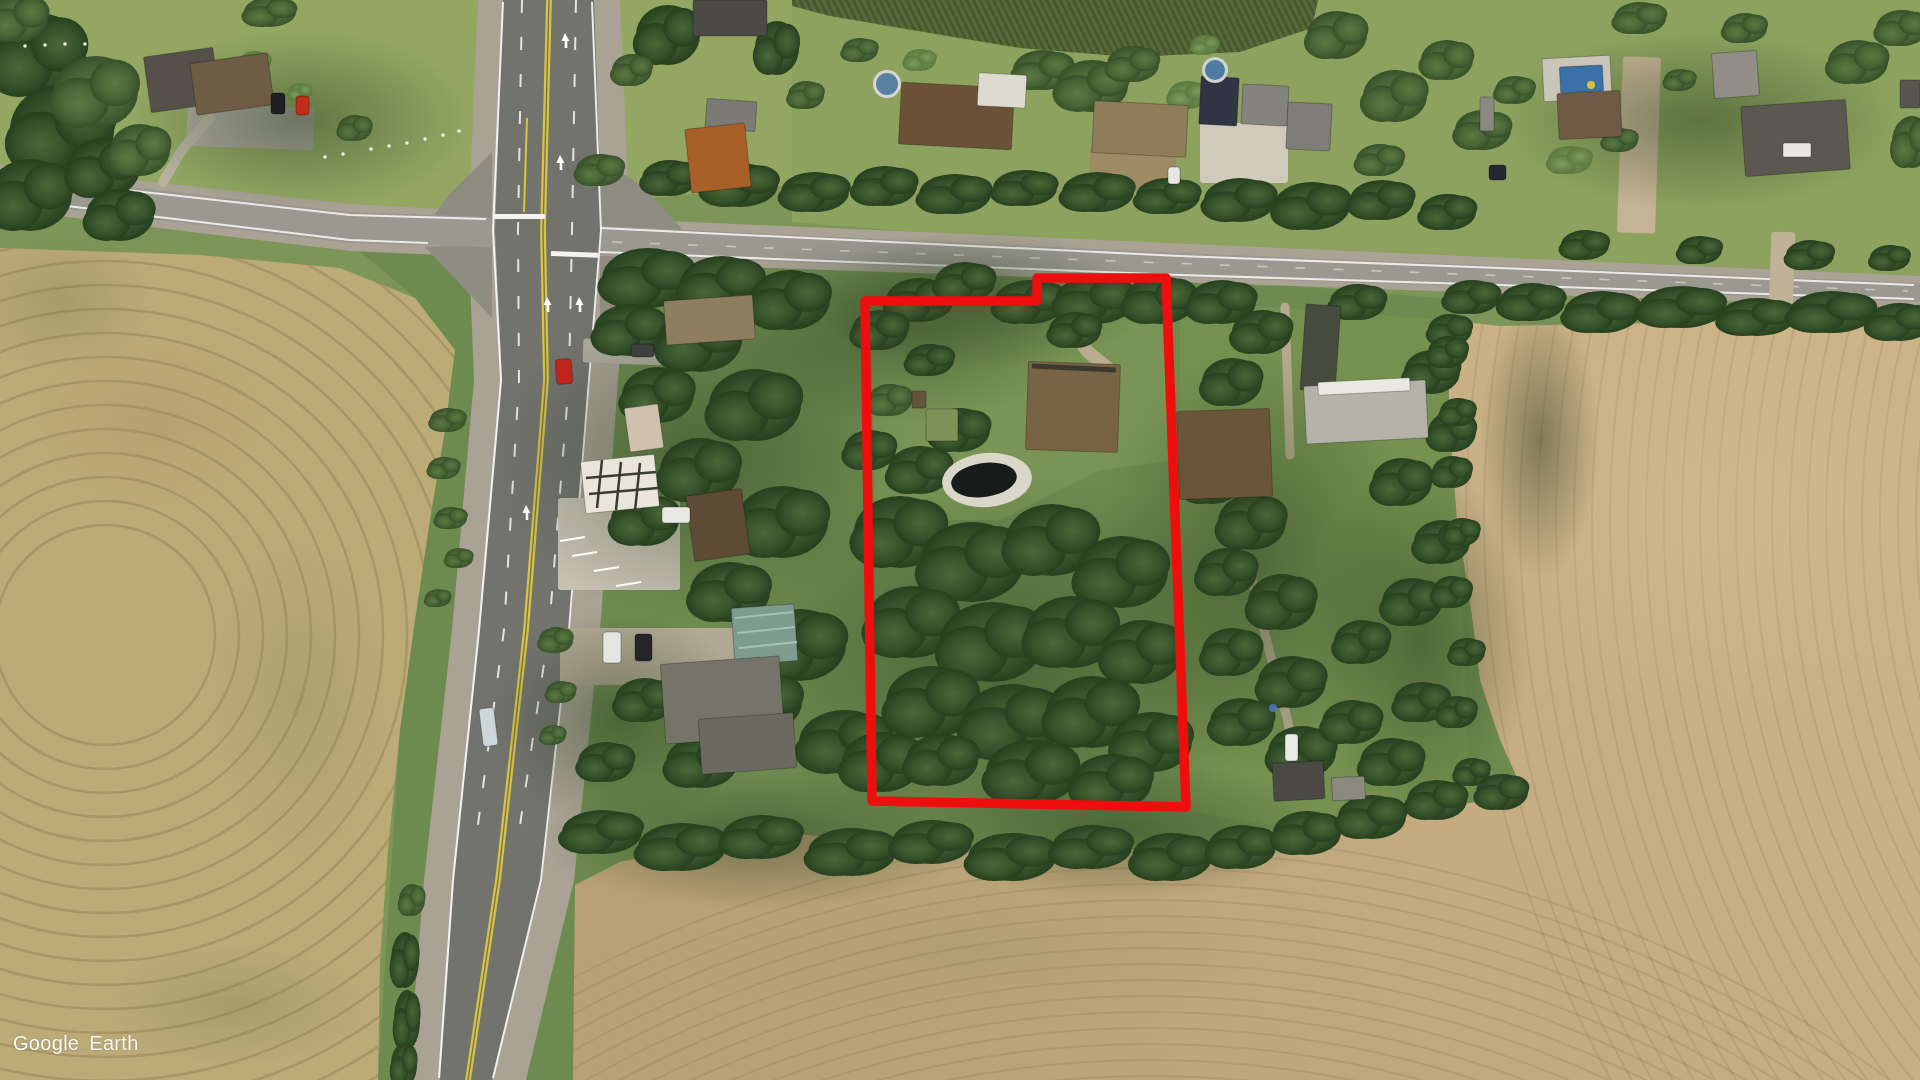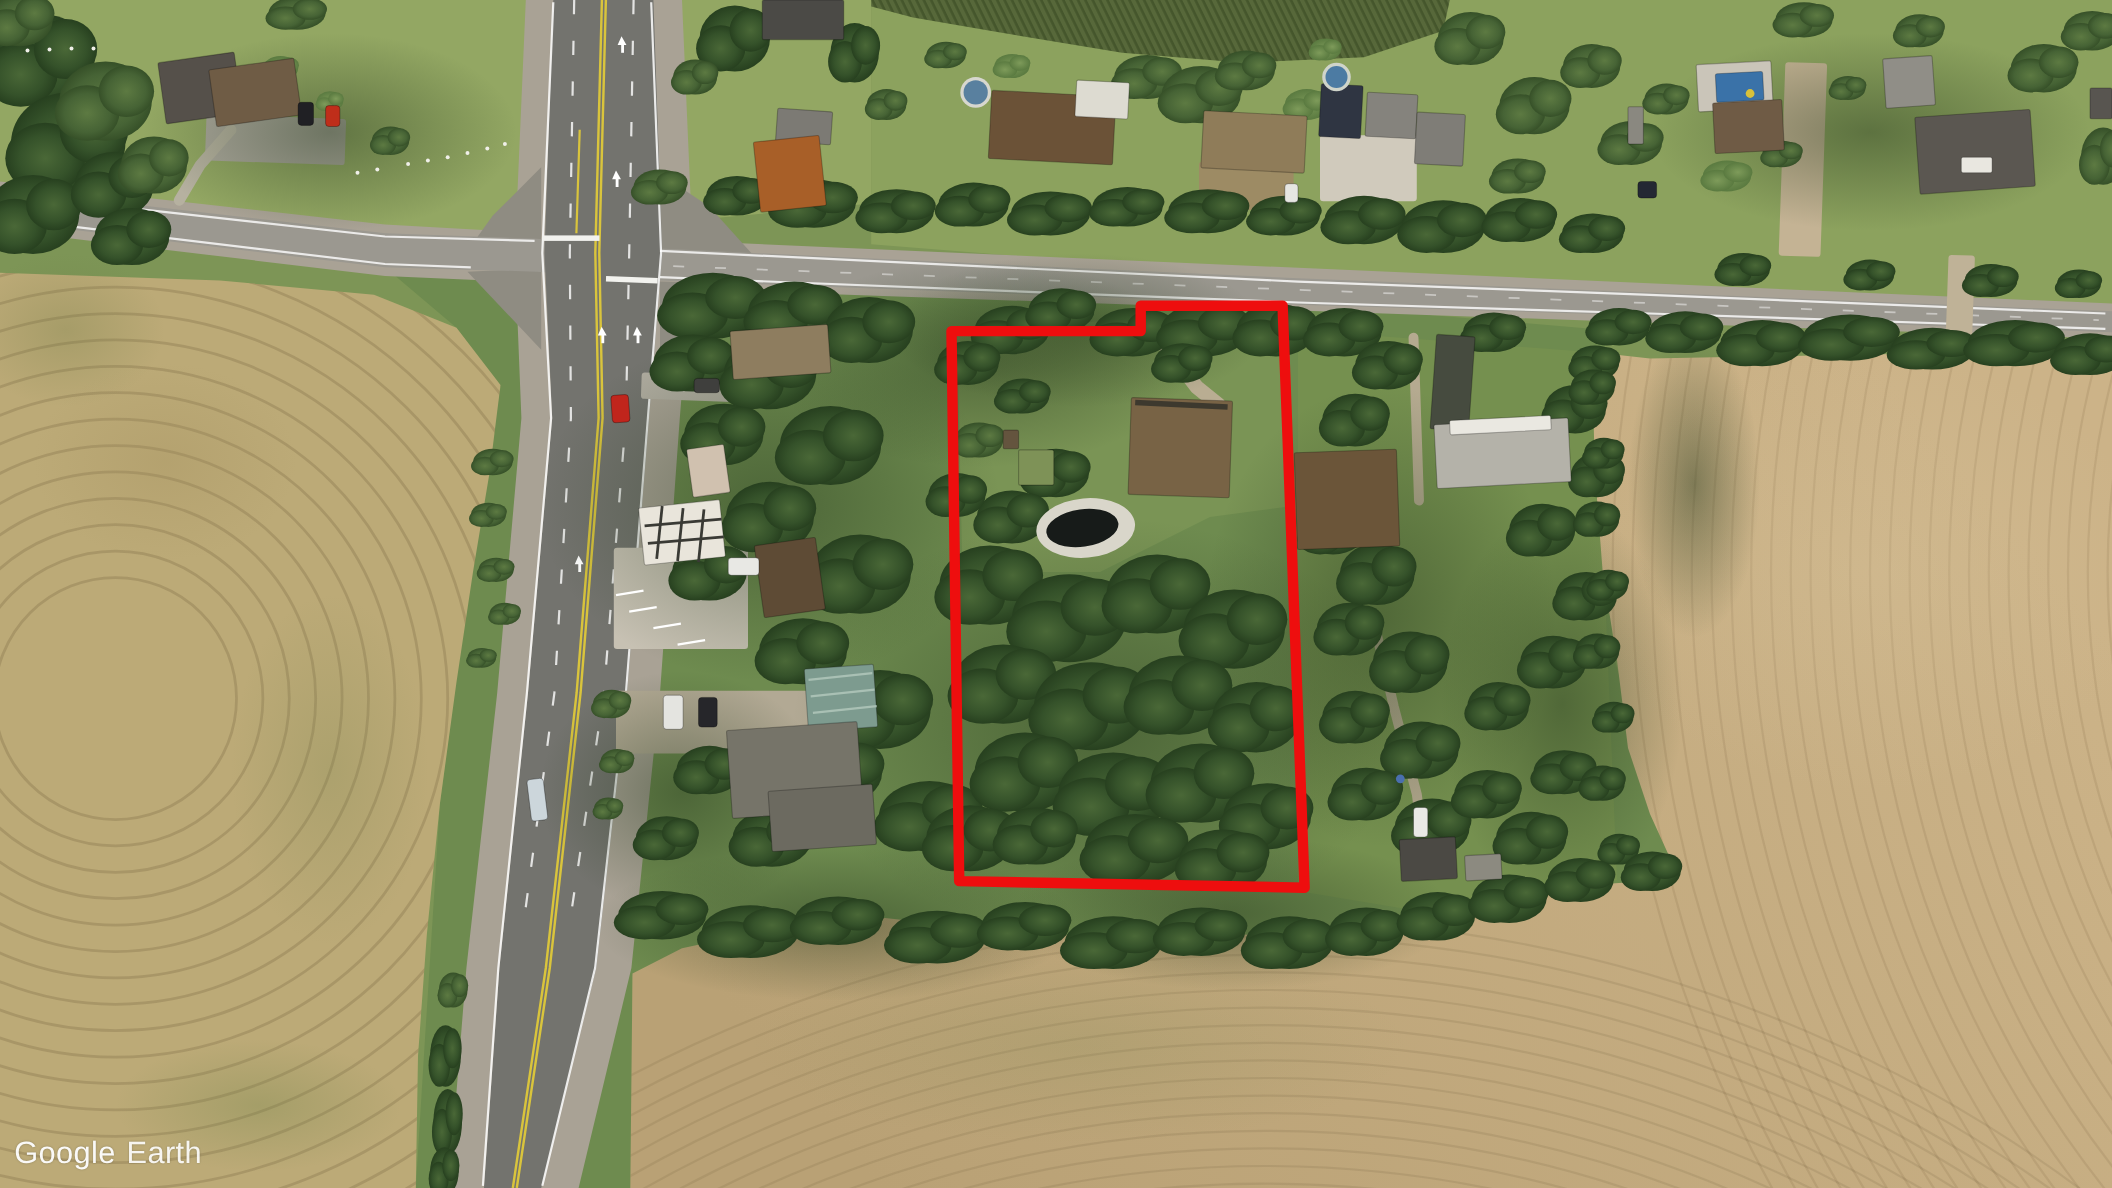--- a/index.html
+++ b/index.html
@@ -1,20 +1,20 @@
 <!DOCTYPE html>
 <html><head>
 <meta charset="utf-8">
 <style>
   html,body{margin:0;padding:0;background:#000;}
   #stage{position:relative;width:1920px;height:1080px;overflow:hidden;background:#7d9556;
          font-family:"Liberation Sans", sans-serif;}
   #scene{position:absolute;left:0;top:0;width:1920px;height:1080px;display:block;}
   #watermark{position:absolute;left:13px;top:1032px;color:rgba(255,255,255,0.95);
-             font-size:28px;letter-spacing:.3px;user-select:none;
+             font-size:20px;letter-spacing:.3px;user-select:none;
              text-shadow:0 0 2px rgba(0,0,0,0.25);}
   #watermark .brand{font-weight:400;}
   #watermark .product{font-weight:400;margin-left:10px;opacity:.95;}
 </style>
 </head>
 <body>
 
 <div id="stage">
   <svg id="scene" viewBox="0 0 1920 1080" xmlns="http://www.w3.org/2000/svg">
     <defs>

